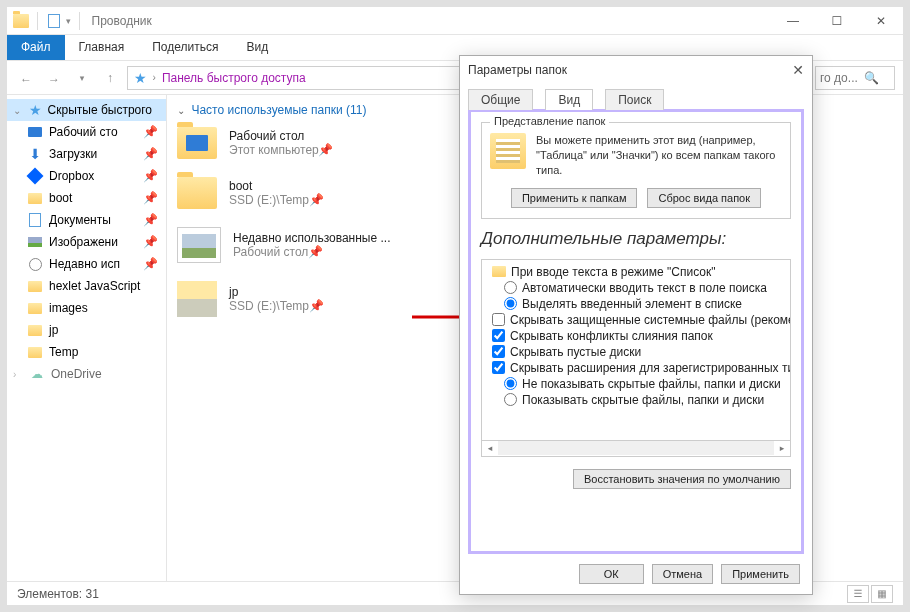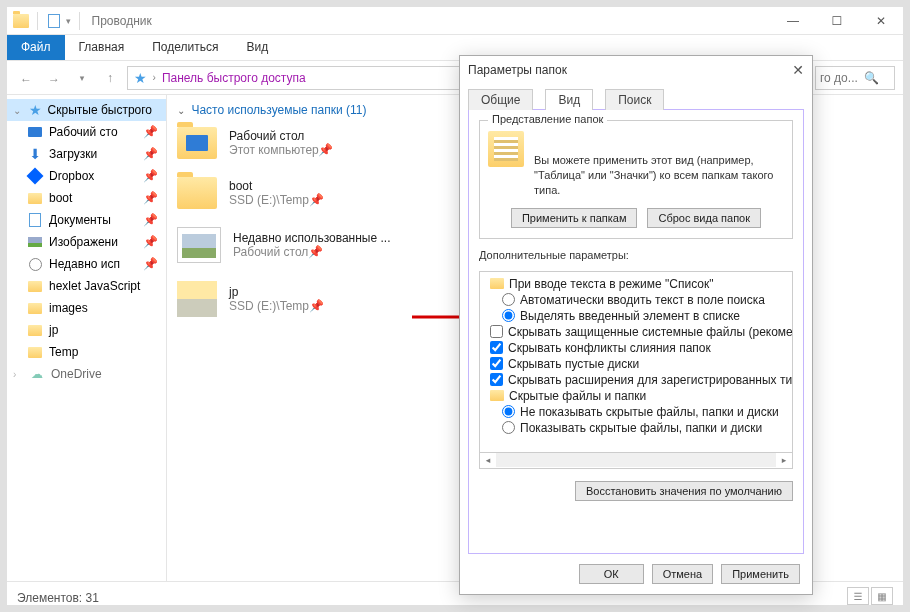--- a/index.html
+++ b/index.html
@@ -48,42 +48,42 @@
 .thumb.folder { background: linear-gradient(#ffe9a5,#fccf6a); border-radius: 2px; width: 40px; height: 32px; position: relative; }
 .thumb.folder::before { content:""; position:absolute; top:-5px; left:0; width:16px; height:5px; background:#fccf6a; border-radius:2px 2px 0 0; }
 .thumb.desktop::after { content:""; width:22px; height:16px; background:#2f7cd6; position:relative; border-radius:1px; }
 .thumb.recent { background: #fff; border: 1px solid #ccc; width:44px; height:36px; position:relative; }
 .thumb.recent::after { content:""; position:absolute; inset:6px 4px 4px 4px; background: linear-gradient(#bcd 60%, #8a6 60%); }
 .thumb.jpf { background: linear-gradient(#ffe9a5 50%, #ccb 50%); width:40px; height:36px; }
 .meta .name { color: #222; }
 .meta .sub { color: #888; font-size: 11px; display:flex; align-items:center; gap:0; }
 .pin { color: #999; }
 
-.statusbar { height: 24px; border-top: 1px solid #e5e5e5; display: flex; align-items: flex-end; padding: 0 10px; color: #555; }
+.statusbar { height: 24px; border-top: 1px solid #e5e5e5; display: flex; align-items: center; padding: 0 10px; color: #555; }
 .view-toggles { margin-left: auto; display: flex; gap: 2px; }
 .view-toggles span { width: 22px; height: 18px; border: 1px solid #ccc; display: inline-flex; align-items:center; justify-content:center; font-size:10px; color:#888; }
 
 
 .dialog { position: absolute; left: 459px; top: 55px; width: 354px; height: 540px; background: #fff; border: 1px solid #aaa; box-shadow: 0 4px 20px rgba(0,0,0,.2); display: flex; flex-direction: column; }
 .dlg-title { height: 28px; display: flex; align-items: center; padding: 0 8px; }
 .dlg-title span:first-child { color: #333; }
 .dlg-close { margin-left: auto; color: #555; font-size: 14px; }
 .dlg-tabs { display: flex; padding: 4px 8px 0 8px; gap: 12px; }
 .dlg-tab { border: 1px solid #ccc; border-bottom: none; padding: 3px 12px; background: #f0f0f0; color: #444; position: relative; top: 1px; }
 .dlg-tab.active { background: #fff; z-index: 2; }
-.dlg-body { border: 1px solid #c4b5fd; margin: 0 8px; flex: 1; padding: 10px 10px; background: #fff; display:flex; flex-direction:column; gap:10px; min-height:0; }
+.dlg-body { border: 3px solid #c4b5fd; margin: 0 8px; flex: 1; padding: 10px 10px; background: #fff; display:flex; flex-direction:column; gap:10px; min-height:0; }
 .fieldset { border: 1px solid #ccc; padding: 10px 8px 10px 8px; position: relative; }
 .fieldset .legend { position: absolute; top: -8px; left: 8px; background: #fff; padding: 0 4px; font-size: 11px; color: #333; }
 .fs-row { display: flex; gap: 10px; }
 .fs-icon { width: 36px; height: 36px; background: linear-gradient(#ffe9a5,#fccf6a); border-radius:2px; position:relative; }
 .fs-icon::after { content:""; position:absolute; inset:6px; background: repeating-linear-gradient(#fff,#fff 3px,#e0c070 3px,#e0c070 6px); }
-.fs-text { flex:1; font-size: 11px; color: #333; line-height: 1.35; margin-top: 22px; }
+.fs-text { flex:1; font-size: 11px; color: #333; line-height: 1.35; }
 .fs-buttons { display:flex; gap: 10px; margin-top: 10px; justify-content:center; }
 .btn { border: 1px solid #adadad; background: #e9e9e9; padding: 3px 10px; font-size: 11px; color:#222; }
-.adv-label { font-size: 11px; color: #333; }
+.adv-label { font-size: 17px; color: #333; font-style: italic; }
 .tree { border: 1px solid #ccc; height: 182px; overflow: hidden; padding: 4px; font-size: 11px; color: #222; }
 .tree .row { display: flex; align-items: center; gap: 5px; padding: 1px 0 1px 18px; white-space: nowrap; }
 .tree .row.lv1 { padding-left: 6px; }
 .tree .fld { width: 14px; height: 11px; background: linear-gradient(#ffe9a5,#fccf6a); border-radius:1px; display:inline-block; }
 .tree input[type=radio], .tree input[type=checkbox] { margin: 0; }
 .hscroll { height: 16px; border: 1px solid #ccc; border-top: none; display:flex; align-items:center; }
 .hscroll .sbtn { width: 16px; height: 14px; display:flex; align-items:center; justify-content:center; color:#777; font-size:9px; }
 .hscroll .track { flex:1; height: 14px; background: #f0f0f0; }
 .restore { align-self: flex-end; margin-top: 2px; }
 .dlg-footer { height: 40px; display: flex; align-items: center; justify-content: flex-end; gap: 8px; padding: 0 12px; }
@@ -332,24 +332,20 @@
             <span>Скрывать конфликты слияния папок</span>
           </div>
         <div class="row lv1">
             <input type="checkbox" checked="" style="">
             <span>Скрывать пустые диски</span>
           </div>
         <div class="row lv1">
             <input type="checkbox" checked="" style="">
             <span>Скрывать расширения для зарегистрированных типо</span>
           </div>
-        <div class="row lv1">
-            <span class="fld"></span>
-            <span>Скрытые файлы и папки</span>
-          </div>
         <div class="row">
             <input type="radio" name="g2" checked="" style="">
             <span>Не показывать скрытые файлы, папки и диски</span>
           </div>
         <div class="row">
             <input type="radio" name="g2" style="">
             <span>Показывать скрытые файлы, папки и диски</span>
           </div>
       </div>
       <div class="hscroll">

